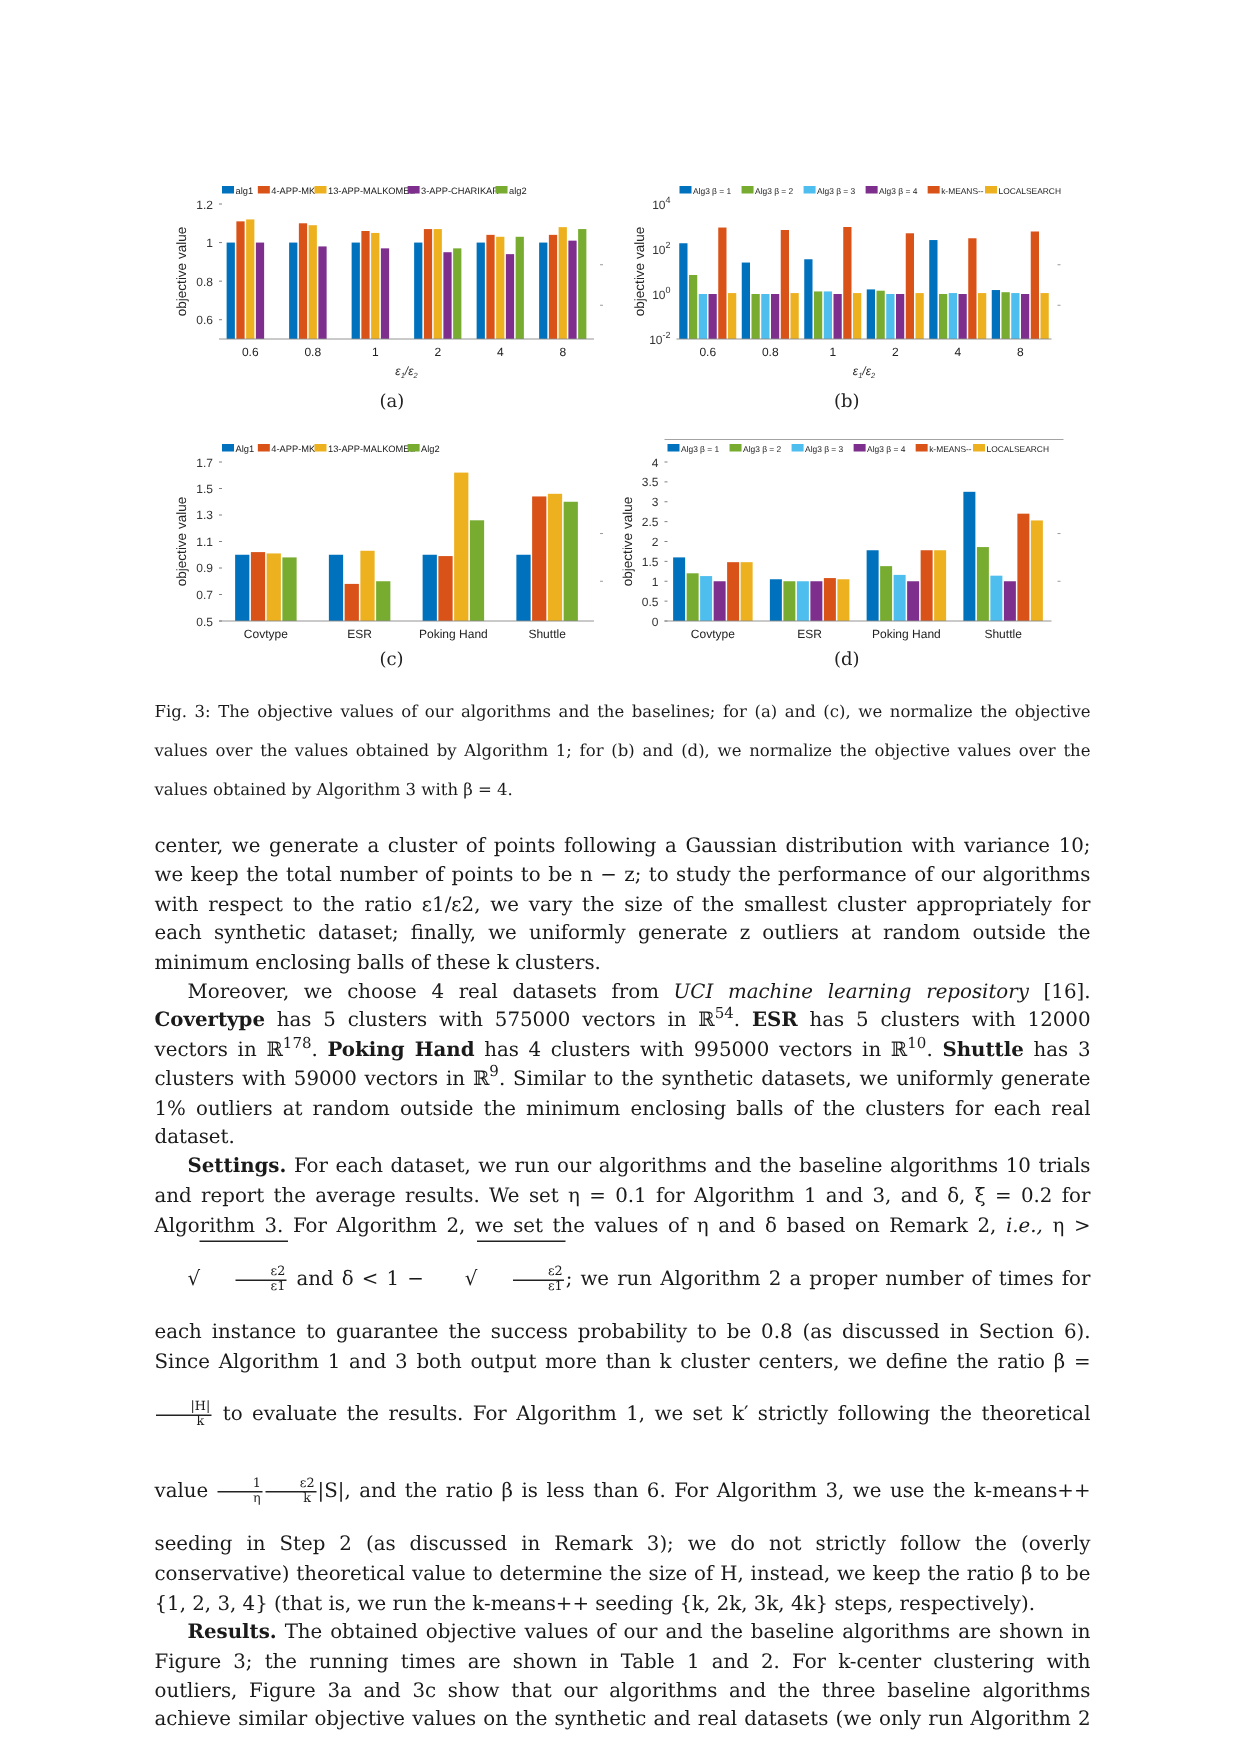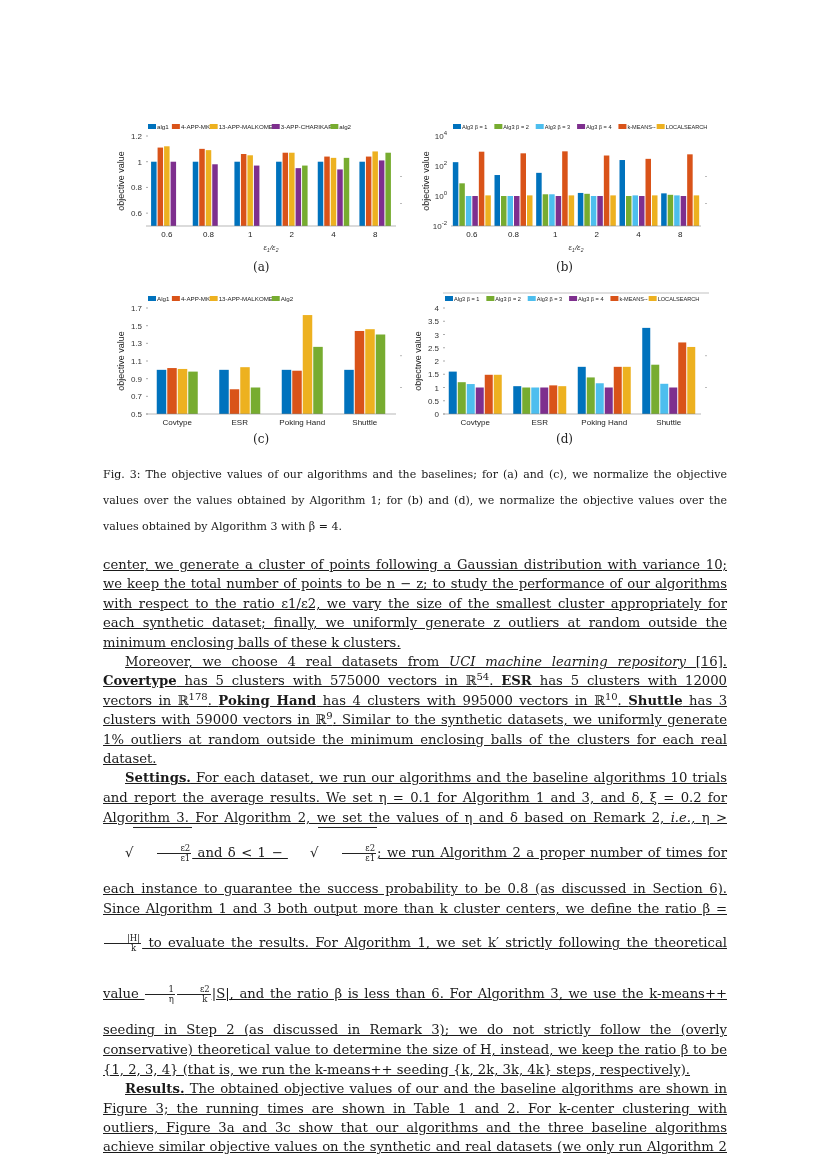--- a/index.html
+++ b/index.html
@@ -2,21 +2,21 @@
 <html><head>
 <meta charset="utf-8">
 <style>
   html, body { margin:0; padding:0; background:#ffffff; }
   body { width:827px; height:1169px; position:relative; overflow:hidden; font-family:"DejaVu Serif", serif; color:#1a1a1a; }
   .fig { position:absolute; }
   .chart-svg text { font-family:"Liberation Sans", sans-serif; }
   .sub-label { position:absolute; font-family:"DejaVu Serif", serif; font-size:12px; color:#222; }
   .caption { position:absolute; left:103px; top:462px; width:624px; font-size:11px; line-height:26px; text-align:justify; }
   .body-text { position:absolute; left:103px; width:624px; font-size:13.2px; line-height:19.4px; text-align:justify; }
-  .body-text p { margin:0;text-decoration:underline; }
+  .body-text p { margin:0; }
   .indent { text-indent:22px; }
   .it { font-style:italic; }
   .b { font-weight:bold; }
   .sc { font-variant:small-caps;margin-top:25px; }
   .frac { display:inline-block; vertical-align:middle; text-align:center; font-size:8.5px; line-height:9px; margin:16px 1px; }
   .frac span { display:block; }
   .frac .num { border-bottom:0.8px solid #222; padding:0 1px; }
   .sqrt { display:inline-block; vertical-align:middle; }
   .sqrt .rad { border-top:0.9px solid #222; display:inline-block; padding-left:1px; }
   sup { font-size:10px; line-height:0; }

